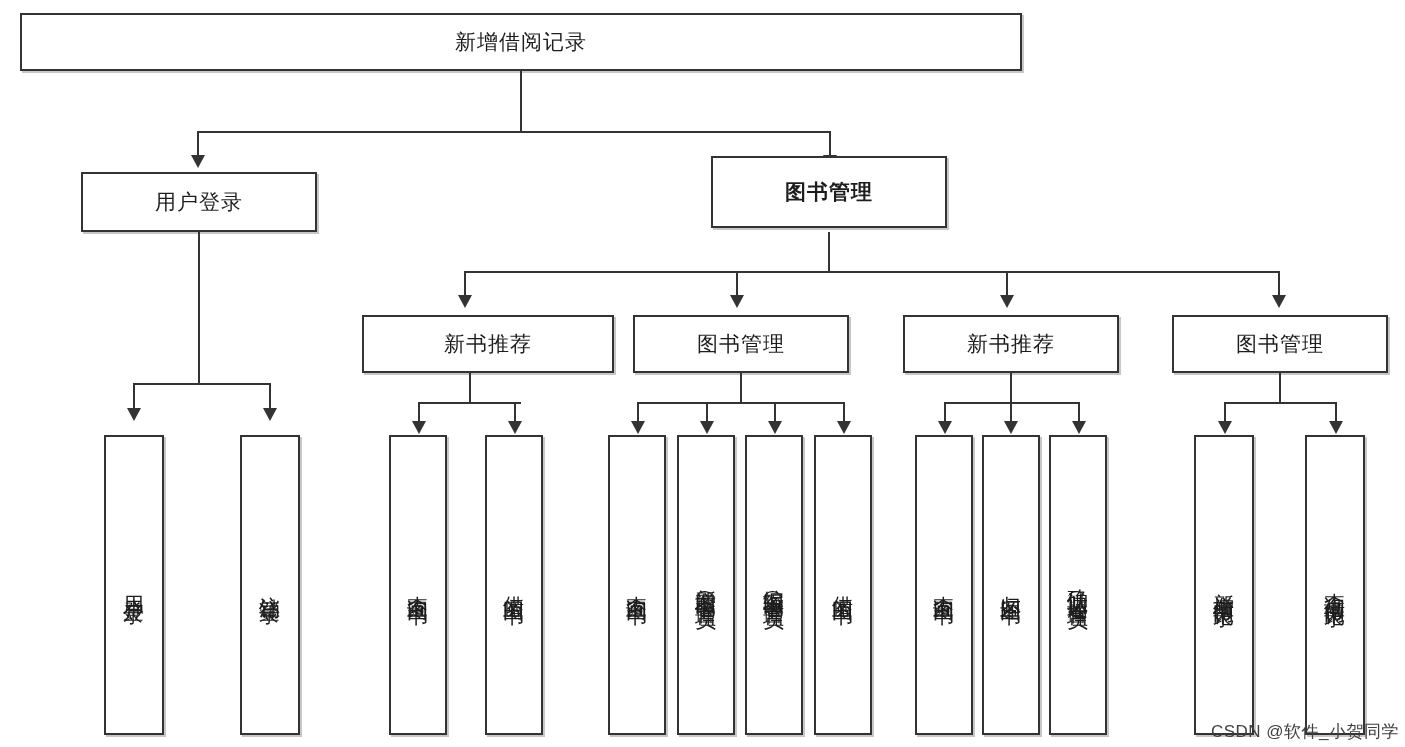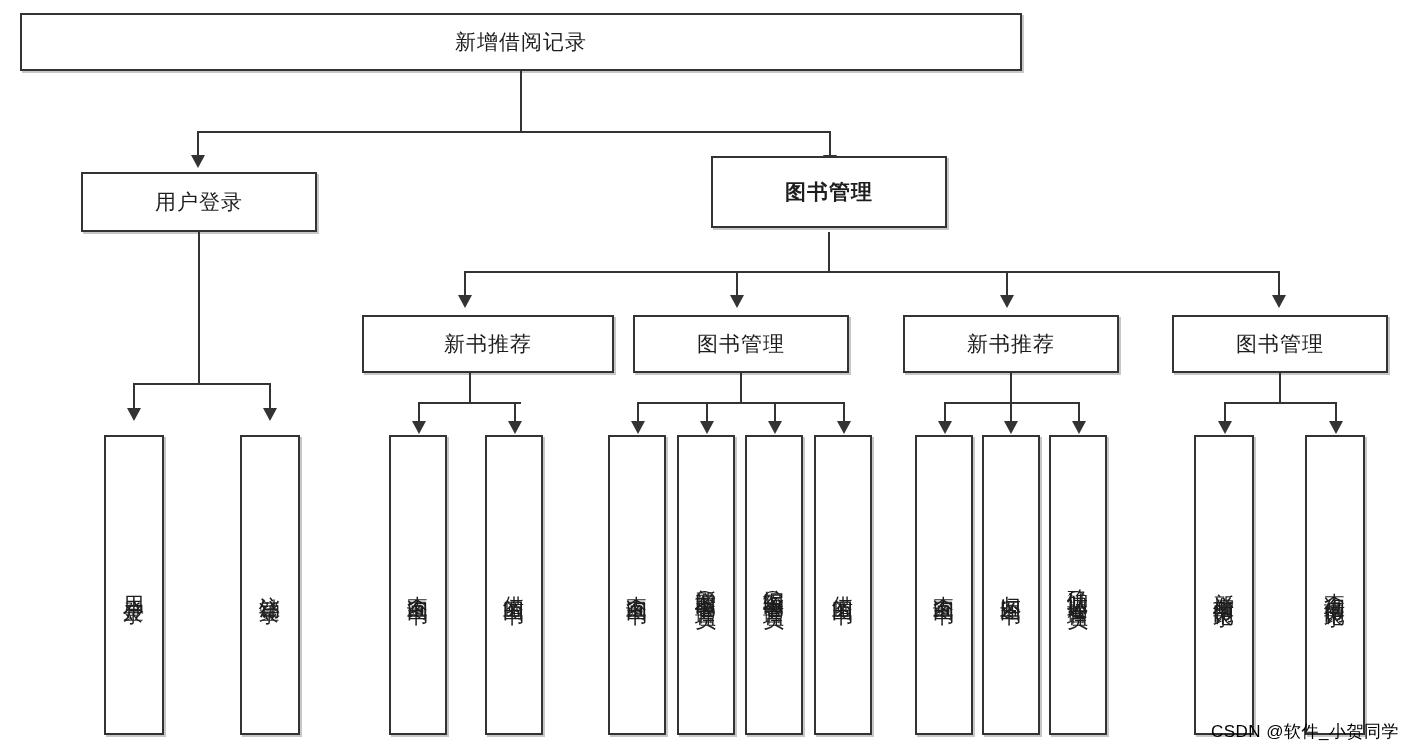--- a/index.html
+++ b/index.html
@@ -62,21 +62,21 @@
     border-left:7px solid transparent;
     border-right:7px solid transparent;
     border-top:13px solid #333333;
   }
   
   #watermark{
     position:absolute;
     right:6px;
     bottom:4px;
     font-size:17px;
-    color:#000000;
+    color:#404040;
     letter-spacing:0.5px;
     white-space:nowrap;
   }
 </style>
 </head>
 <body>
 
 <div id="canvas">
 
   <div class="node" style="left:20px;top:13px;width:1002px;height:58px;">

